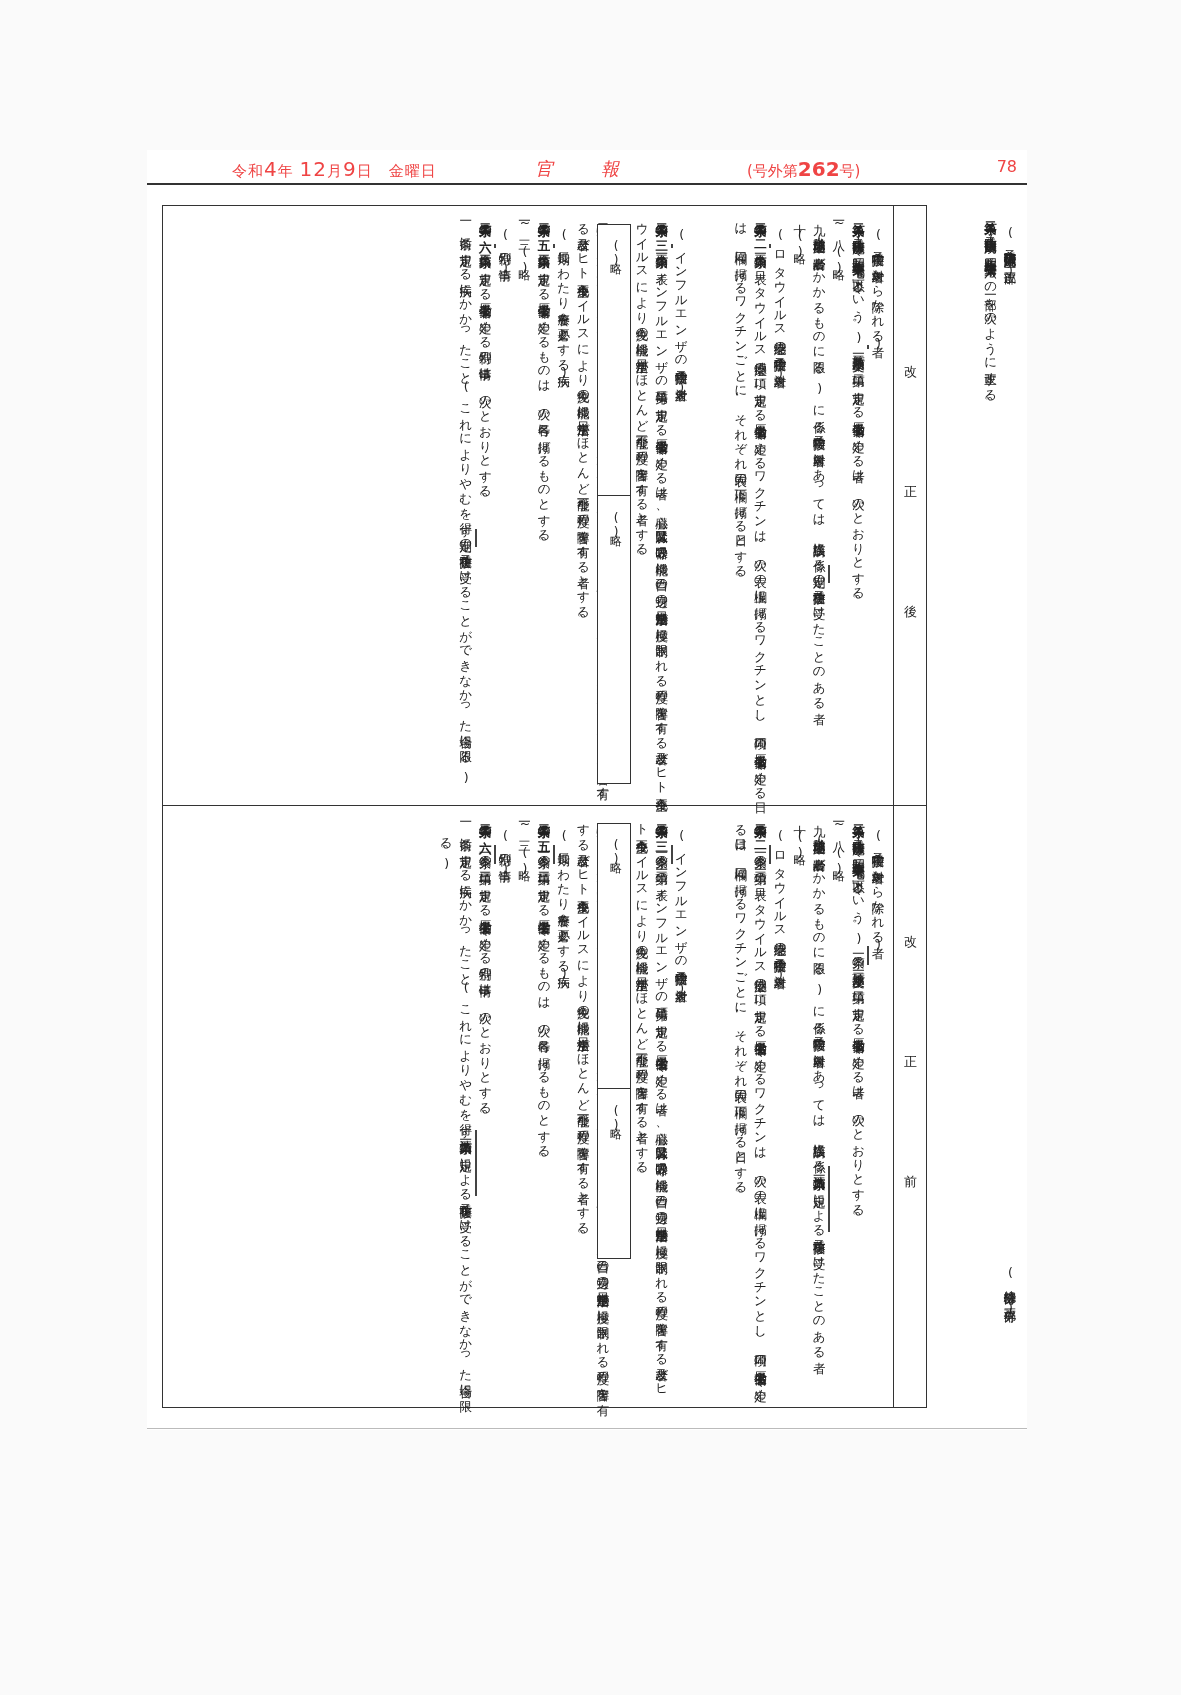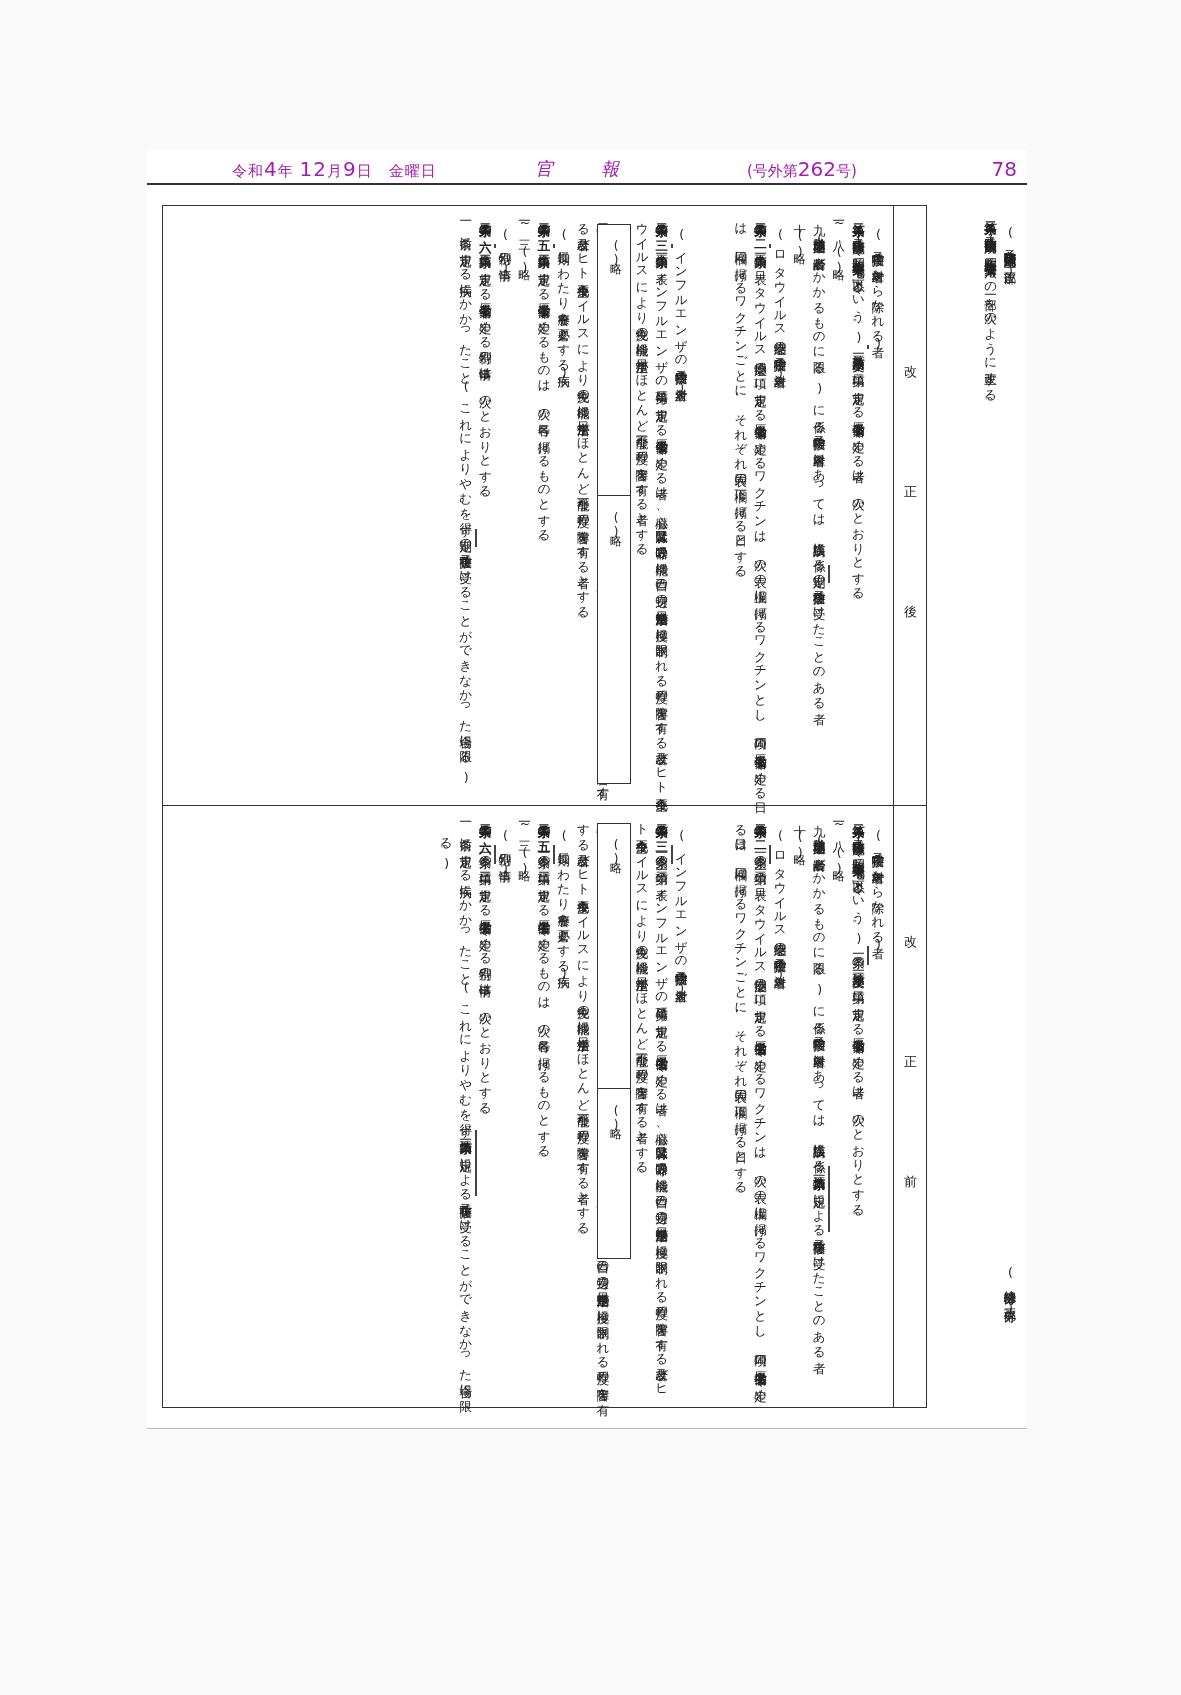--- a/index.html
+++ b/index.html
@@ -12,29 +12,29 @@
       color: #222;
     }
     .page {
       position: absolute; left: 147px; top: 150px;
       width: 880px; height: 1280px;
       background: #ffffff;
     }
     
     .runhead {
       position: absolute; left: 147px; top: 155px; width: 880px; height: 26px;
-      font-size: 15px; color: #a21caf;
+      font-size: 15px; color: #ef4444;
     }
     .runhead span { position: absolute; top: 2px; white-space: nowrap; }
     .rh-date { left: 85px; letter-spacing: 1px; }
     .rh-date b { font-size: 20px; font-weight: normal; }
     .rh-title { left: 388px; font-size: 18px; letter-spacing: 48px; font-style: italic; }
     .rh-issue { left: 600px; }
-    .rh-issue b { font-size: 20px; font-weight: normal; }
-    .rh-page { right: 10px; font-size: 20px; top: 0; }
+    .rh-issue b { font-size: 20px; font-weight: bold; }
+    .rh-page { right: 10px; font-size: 16px; top: 0; }
     .rule-top {
       position: absolute; left: 147px; top: 183px; width: 880px; height: 0;
       border-top: 2px solid #333;
     }
     .rule-bottom {
       position: absolute; left: 147px; top: 1428px; width: 880px; height: 0;
       border-top: 1px solid #bbb;
     }
 
     

